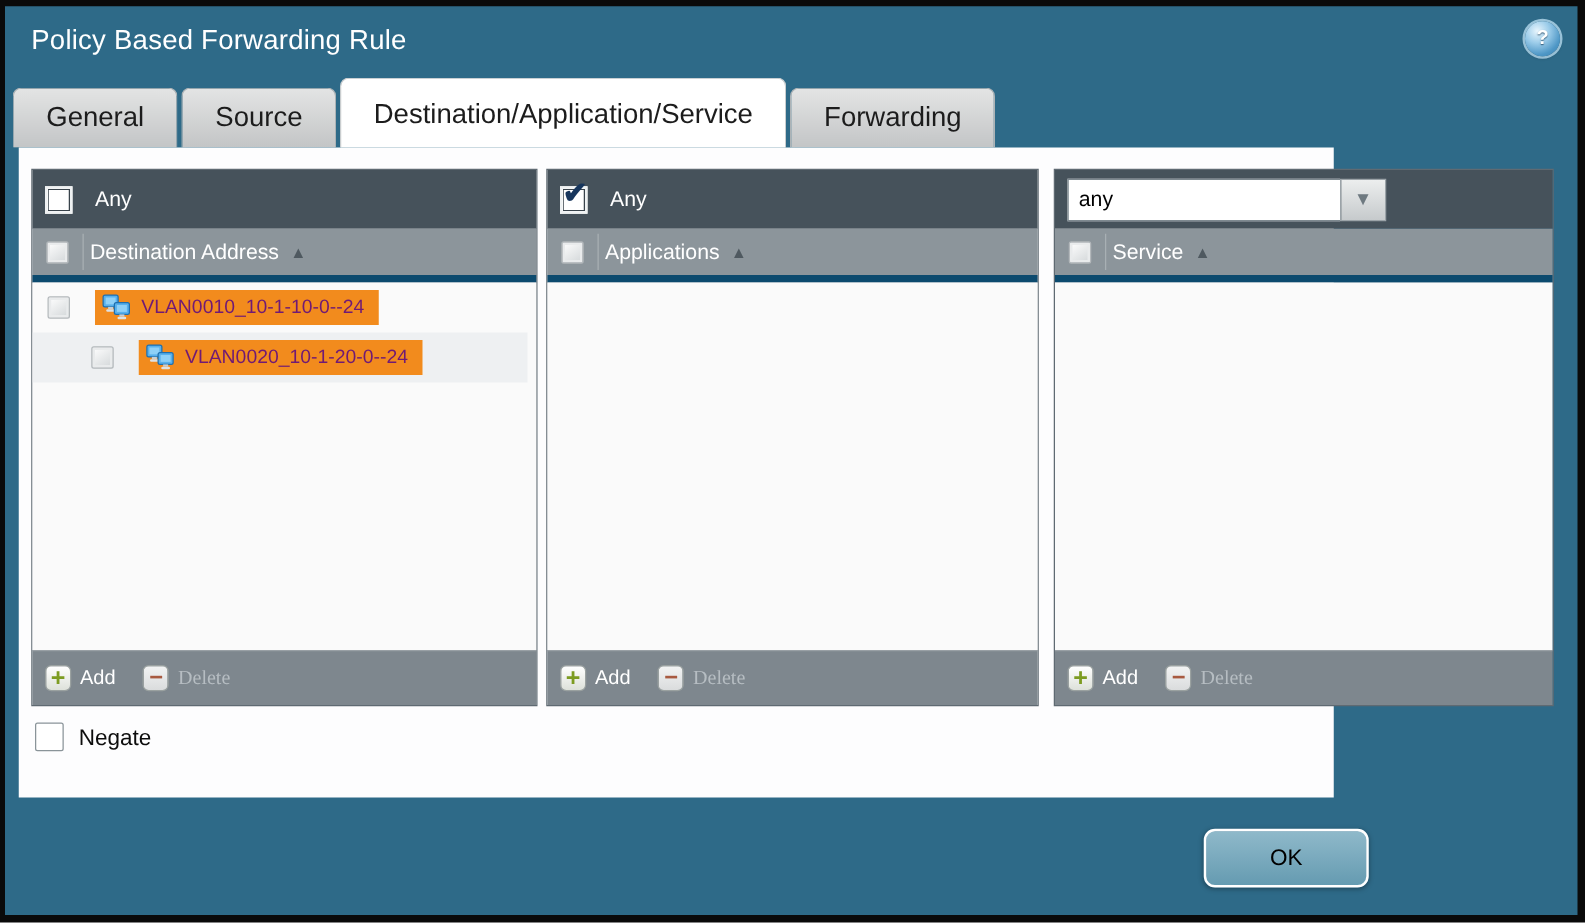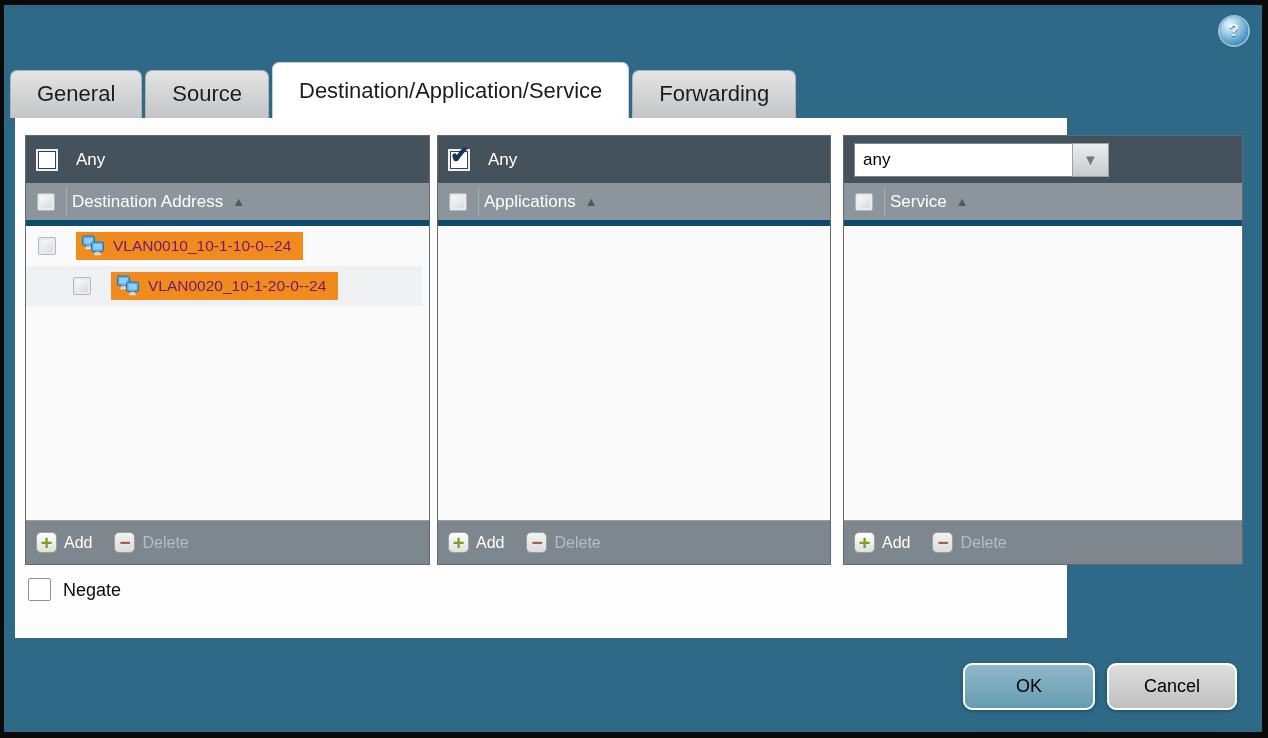--- a/index.html
+++ b/index.html
@@ -125,21 +125,21 @@
     width: 21px; height: 21px; border-radius: 5px;
     background: linear-gradient(#ffffff, #dde1da);
     border: 1px solid #9aa1a0;
     display: flex; align-items: center; justify-content: center;
     font-weight: 900; line-height: 1;
   }
   .plus-icon { color: #7d9c22; font-size: 20px; }
   .minus-icon { color: #a85a40; font-size: 19px; background: linear-gradient(#f2f3f3, #dadcdd); }
   .foot-label { font-size: 16px; margin-left: 7px; }
   .add-label { color: #ffffff; }
-  .delete-label { color: #b6bdc2; }
+  .delete-label { color: #b6bdc2; font-family: Liberation Serif, serif; }
   .foot-btn + .foot-btn { margin-left: 22px; }
   .foot-btn.disabled { cursor: default; }
   
   .dropdown { display: flex; align-items: center; height: 34px; cursor: pointer; }
   .dropdown-value {
     width: 218px; height: 34px; background: #ffffff;
     border: 1px solid #7e8990; border-right: none;
     color: #000000; font-size: 17px; line-height: 32px; padding-left: 8px;
   }
   .dropdown-btn {
@@ -168,20 +168,21 @@
     cursor: pointer; box-shadow: 0 1px 4px rgba(0,0,0,0.35);
   }
   .ok-btn { left: 959px; background: linear-gradient(#8fb9ca, #659bb1); }
   .cancel-btn { left: 1103px; width: 130px; background: linear-gradient(#dedede, #bfbfc0); }
 </style>
 </head>
 <body>
 
 <div class="dialog">
 
+  <div class="dialog-title">Policy Based Forwarding Rule</div>
 
   <div class="help-btn">
     <span>?</span>
   </div>
 
   <div class="tabs">
     <div class="tab">General</div>
     <div class="tab">Source</div>
     <div class="tab active">Destination/Application/Service</div>
     <div class="tab">Forwarding</div>
@@ -301,15 +302,14 @@
     </div>
 
     <div class="negate">
       <div class="cb-negate"></div>
       <span class="negate-label">Negate</span>
     </div>
 
   </div>
 
   <div class="action-btn ok-btn">OK</div>
-  <div class="action-btn cancel-btn">Cancel</div>
 
 </div>
 
 </body></html>

